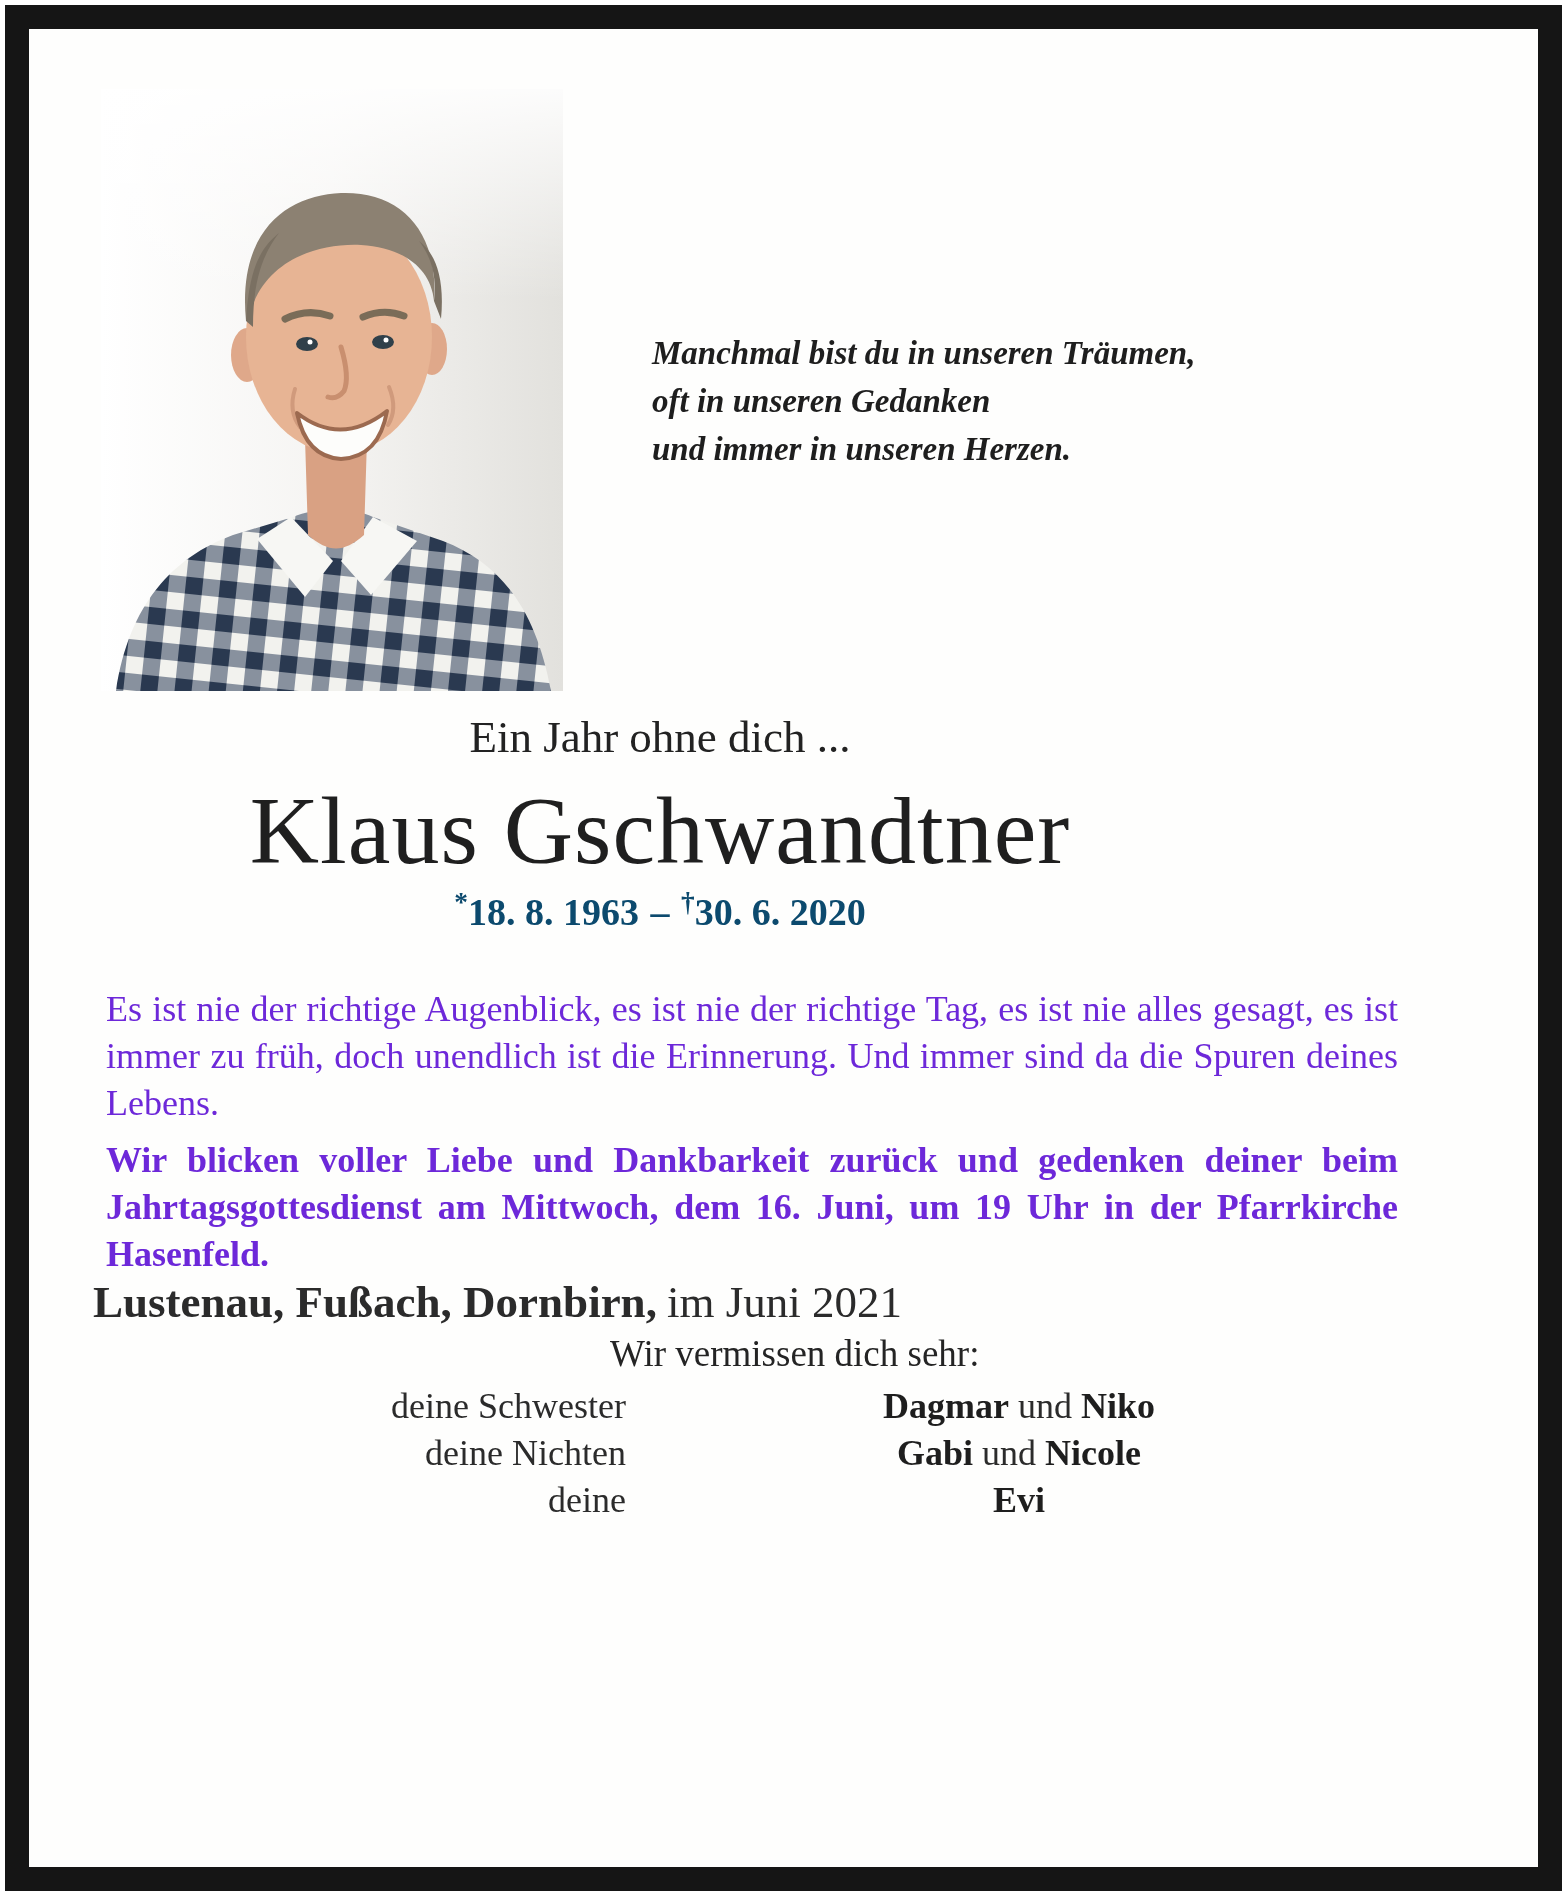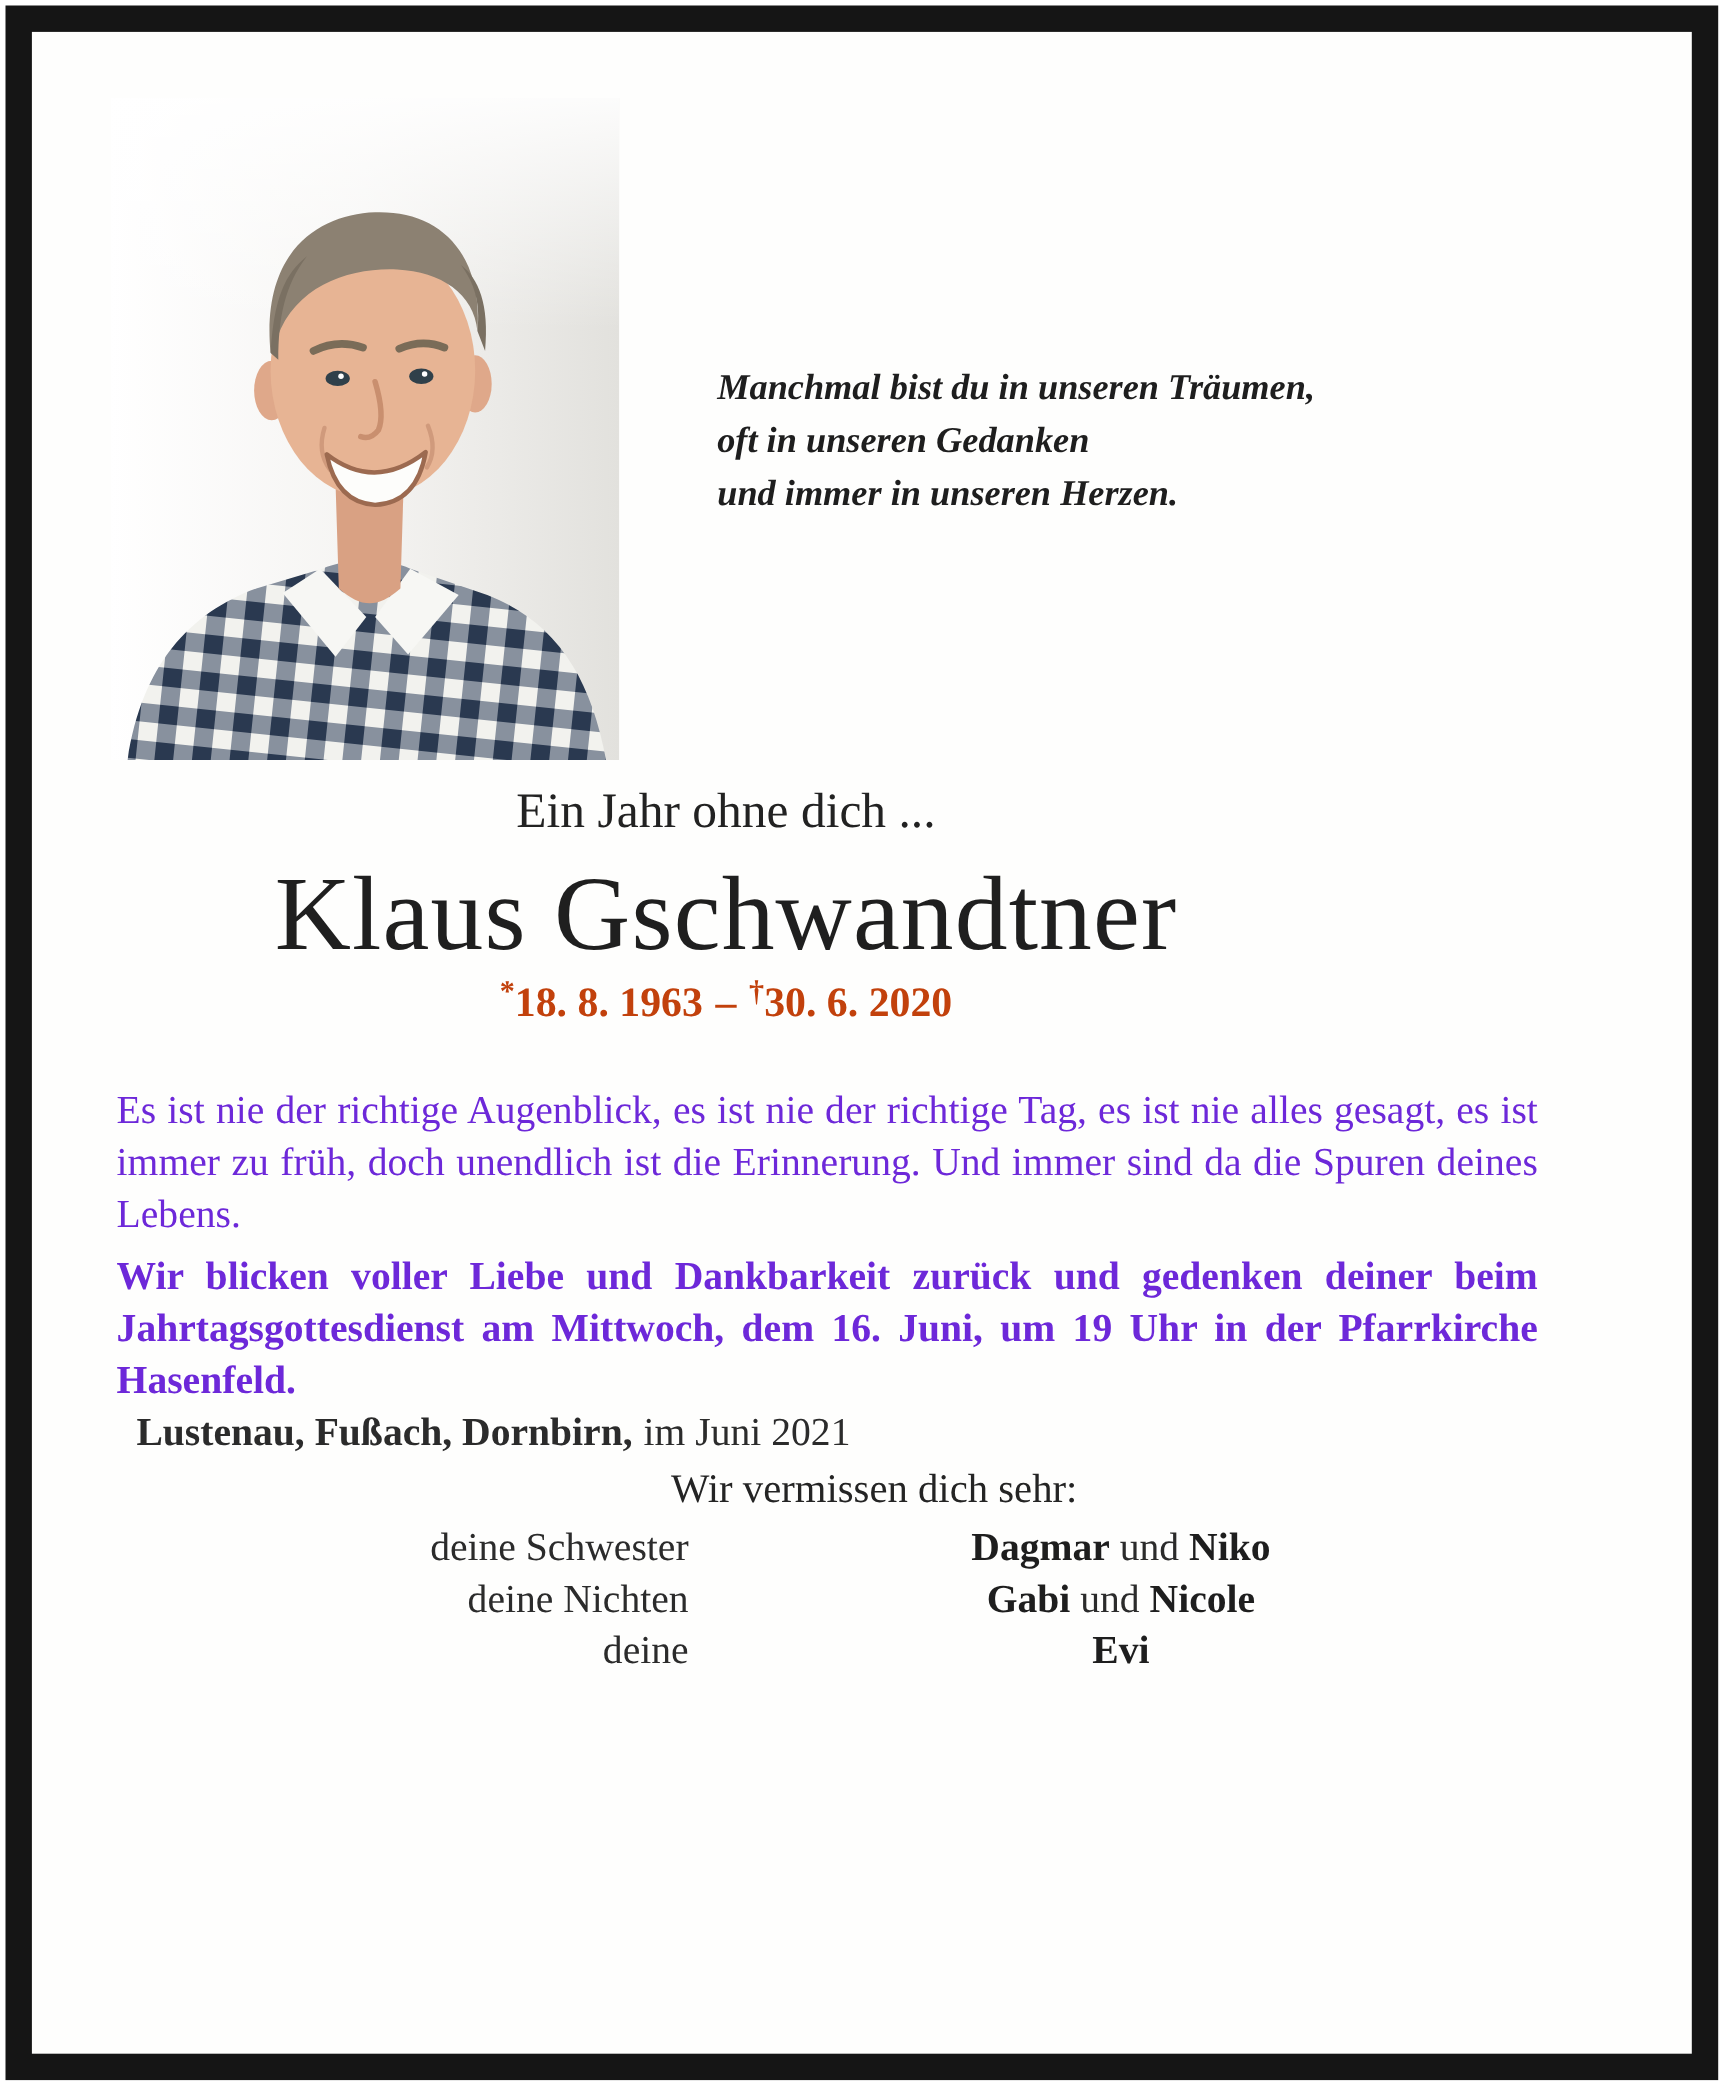--- a/index.html
+++ b/index.html
@@ -68,21 +68,21 @@
     font-size: 96px;
     line-height: 104px;
     color: #1f1f1f;
     letter-spacing: 1px;
   }
   .life-dates {
     margin-top: 6px;
     font-size: 38px;
     line-height: 46px;
     font-weight: bold;
-    color: #c2410c;
+    color: #0c4a6e;
   }
   .life-dates .sym {
     vertical-align: super;
     font-size: 0.72em;
     line-height: 0;
   }
   .life-dates .dash { padding: 0 2px; }
 
   
   .para {
@@ -93,24 +93,24 @@
     line-height: 47px;
     text-align: justify;
     color: #6d28d9;
   }
   .para-1 { top: 957px; }
   .para-2 { top: 1108px; font-weight: bold; }
 
   
   .location-line {
     position: absolute;
-    left: 95px;
+    left: 64px;
     top: 1250px;
     width: 1292px;
-    font-size: 36px;
+    font-size: 45px;
     line-height: 46px;
   }
   .location-line .cities { font-weight: bold; }
   .location-line .loc-date { margin-left: 10px; }
 
   
   .closing-line {
     position: absolute;
     left: 581px;
     top: 1302px;

